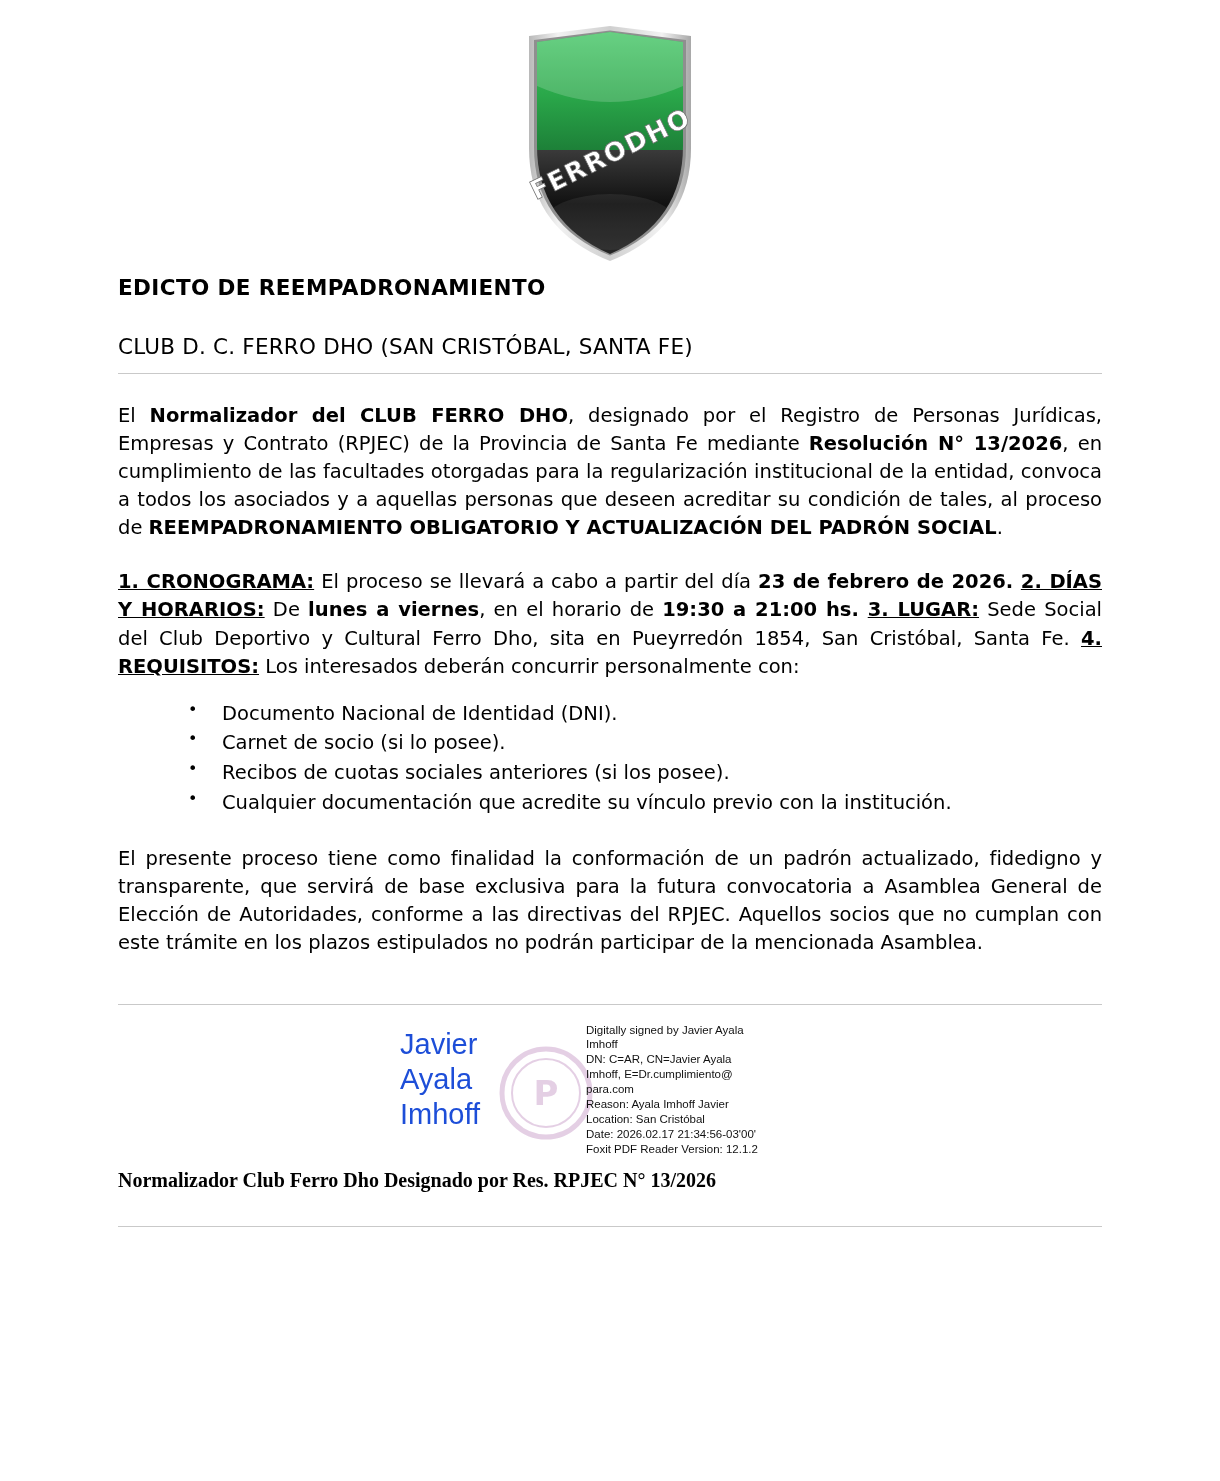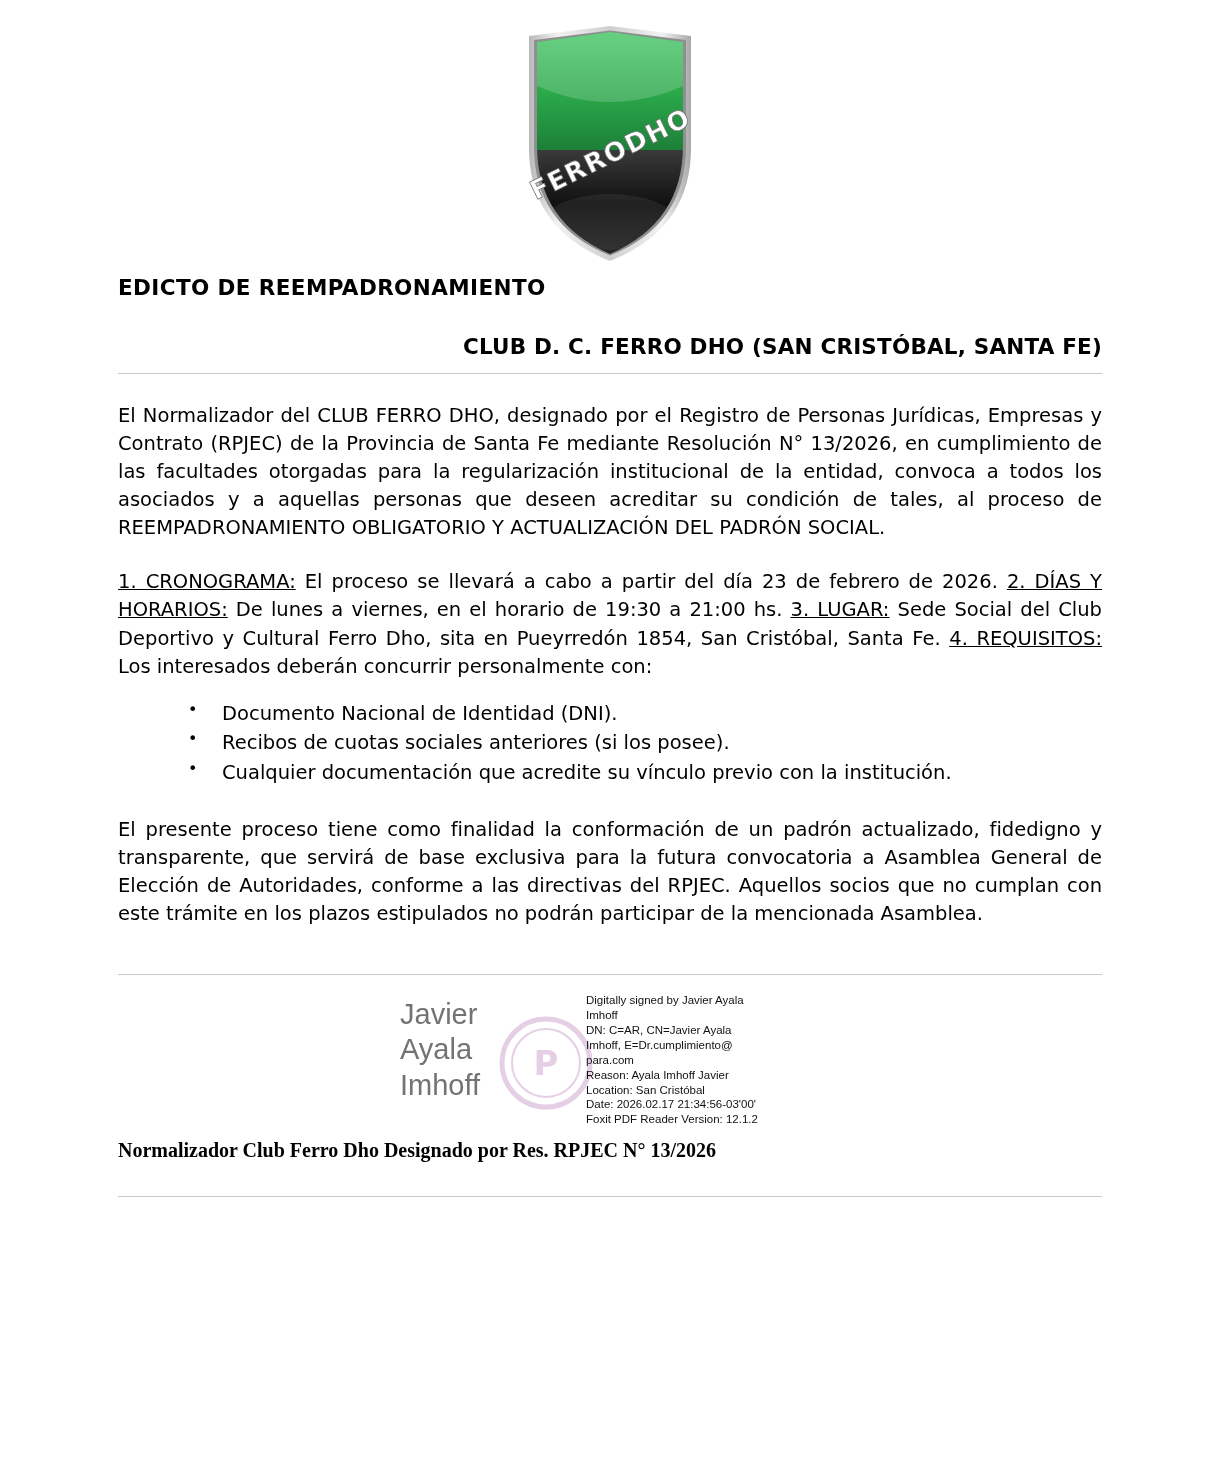--- a/index.html
+++ b/index.html
@@ -37,41 +37,41 @@
 
   
   h1.doc-title {
     font-size: 21.5px;
     font-weight: bold;
     letter-spacing: 0.4px;
     margin: 2px 0 0 0;
   }
   h2.doc-subtitle {
     font-size: 21.5px;
-    font-weight: bold;
-    text-align: right;
+    font-weight: normal;
+    text-align: left;
     letter-spacing: 0.2px;
     margin: 34px 0 0 0;
   }
   .rule {
     border: 0;
     border-top: 1px solid #c9c9c9;
     margin: 14px 0 0 0;
   }
 
   
   p.body-par {
     font-size: 19.5px;
     line-height: 1.44;
     text-align: justify;
     text-justify: inter-word;
     margin: 28px 0 0 0;
   }
   p.body-par.tight { margin-top: 26px; }
-  b { font-weight: normal; margin-top: 20px; }
+  b { font-weight: bold; margin-top: 20px; }
   .u { text-decoration: underline; }
 
   ul.req-list {
     margin: 18px 0 0 0;
     padding-left: 70px;
     list-style: none;
   }
   ul.req-list li {
     font-size: 19.5px;
     line-height: 1.52;
@@ -111,21 +111,21 @@
     width: 420px;
     height: 130px;
   }
   .sig-name {
     position: absolute;
     left: 0;
     top: 4px;
     width: 170px;
     font-size: 29px;
     line-height: 1.22;
-    color: #737373;
+    color: #1d4ed8;
     font-family: "Liberation Sans", sans-serif;
   }
   .sig-stamp {
     position: absolute;
     left: 88px;
     top: 18px;
     width: 116px;
     height: 104px;
     opacity: 0.42;
     pointer-events: none;
@@ -208,20 +208,21 @@
   <h2 class="doc-subtitle">CLUB  D. C. FERRO DHO (SAN CRISTÓBAL, SANTA FE)</h2>
 
   <hr class="rule">
 
   <p class="body-par"><span>El </span><b>Normalizador del CLUB FERRO DHO</b><span>, designado por el Registro de Personas Jurídicas, Empresas y Contrato (RPJEC) de la Provincia de Santa Fe mediante </span><b>Resolución N° 13/2026</b><span>, en cumplimiento de las facultades otorgadas para la regularización institucional de la entidad, convoca a todos los asociados y a aquellas personas que deseen acreditar su condición de tales, al proceso de </span><b>REEMPADRONAMIENTO OBLIGATORIO Y ACTUALIZACIÓN DEL PADRÓN SOCIAL</b><span>.</span></p>
 
   <p class="body-par tight"><b class="u">1. CRONOGRAMA:</b><span> El proceso se llevará a cabo a partir del día </span><b>23 de febrero de 2026</b><b>. </b><b class="u">2. DÍAS Y HORARIOS:</b><span> De </span><b>lunes a viernes</b><span>, en el horario de </span><b>19:30 a 21:00 hs</b><b>. </b><b class="u">3. LUGAR:</b><span> Sede Social del Club Deportivo y Cultural Ferro Dho, sita en Pueyrredón 1854, San Cristóbal, Santa Fe. </span><b class="u">4. REQUISITOS:</b><span> Los interesados deberán concurrir personalmente con:</span></p>
 
   <ul class="req-list">
     <li>Documento Nacional de Identidad (DNI).</li>
+    <li>Carnet de socio (si lo posee).</li>
     <li>Recibos de cuotas sociales anteriores (si los posee).</li>
     <li>Cualquier documentación que acredite su vínculo previo con la institución.</li>
   </ul>
 
   <p class="body-par">El presente proceso tiene como finalidad la conformación de un padrón actualizado, fidedigno y transparente, que servirá de base exclusiva para la futura convocatoria a Asamblea General de Elección de Autoridades, conforme a las directivas del RPJEC. Aquellos socios que no cumplan con este trámite en los plazos estipulados no podrán participar de la mencionada Asamblea.</p>
 
 
   <div class="sig-sep"></div>
 
   <div class="sig-area">

